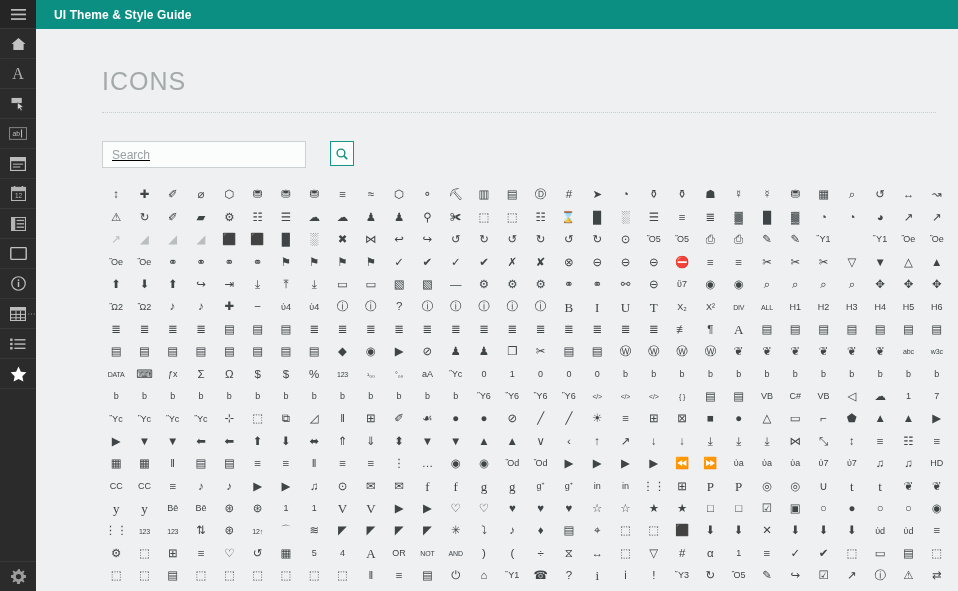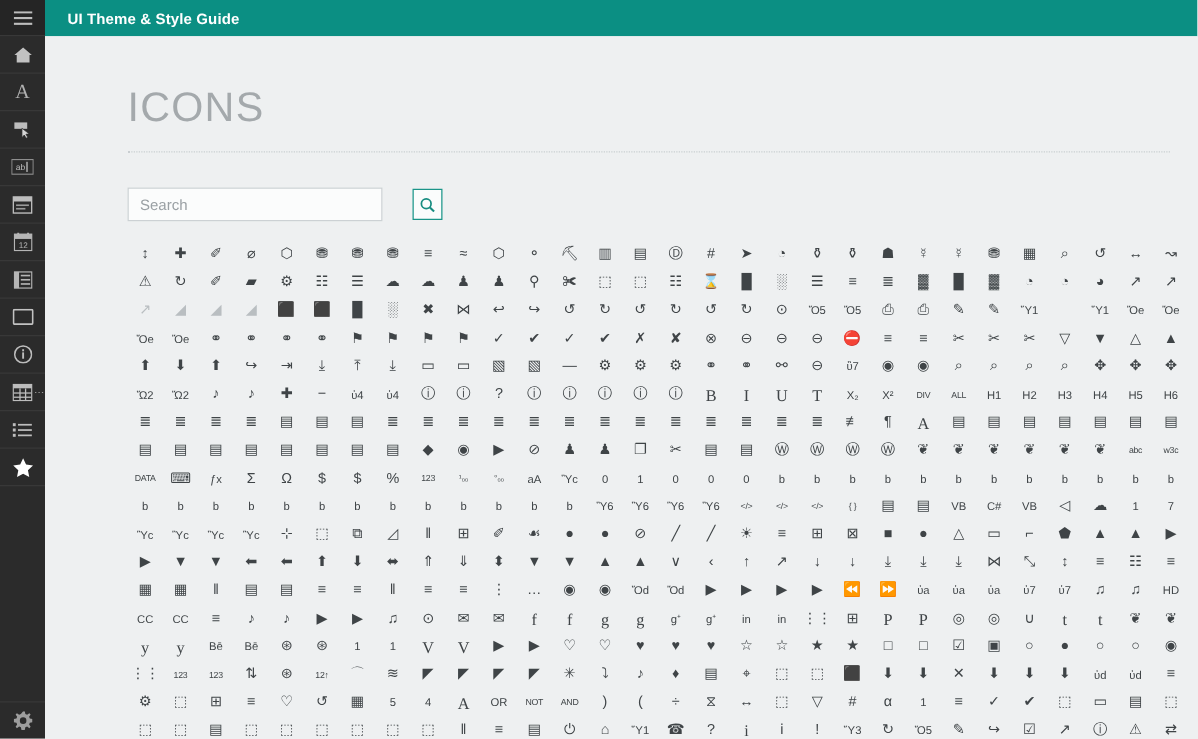--- a/index.html
+++ b/index.html
@@ -54,39 +54,39 @@
     letter-spacing: .1px;
     flex: 0 0 29px;
   }
   .content {
     flex: 1 1 auto;
     background: #eef0f1;
     padding: 0 22px 0 66px;
     overflow: hidden;
   }
   .page-title {
-    font-size: 33px;
+    font-size: 25px;
     color: #a4a9ac;
     font-weight: 400;
     letter-spacing: 1px;
     margin: 38px 0 0 0;
     padding-bottom: 16px;
   }
   .title-rule {
     border-top: 1px dotted #c9ced1;
     margin: 0 0 0 0;
     height: 0;
   }
 
   
   .searchbar {
     margin-top: 28px;
     display: flex;
-    align-items: center;
     gap: 24px;
+    text-decoration: underline;
   }
   .search-input {
     width: 204px; height: 27px;
     border: 1px solid #ccd1d4;
     background: #fbfcfc;
     padding: 0 9px;
     font-size: 12px;
     color: #555;
     font-family: "Liberation Sans", sans-serif;
     outline: none;

